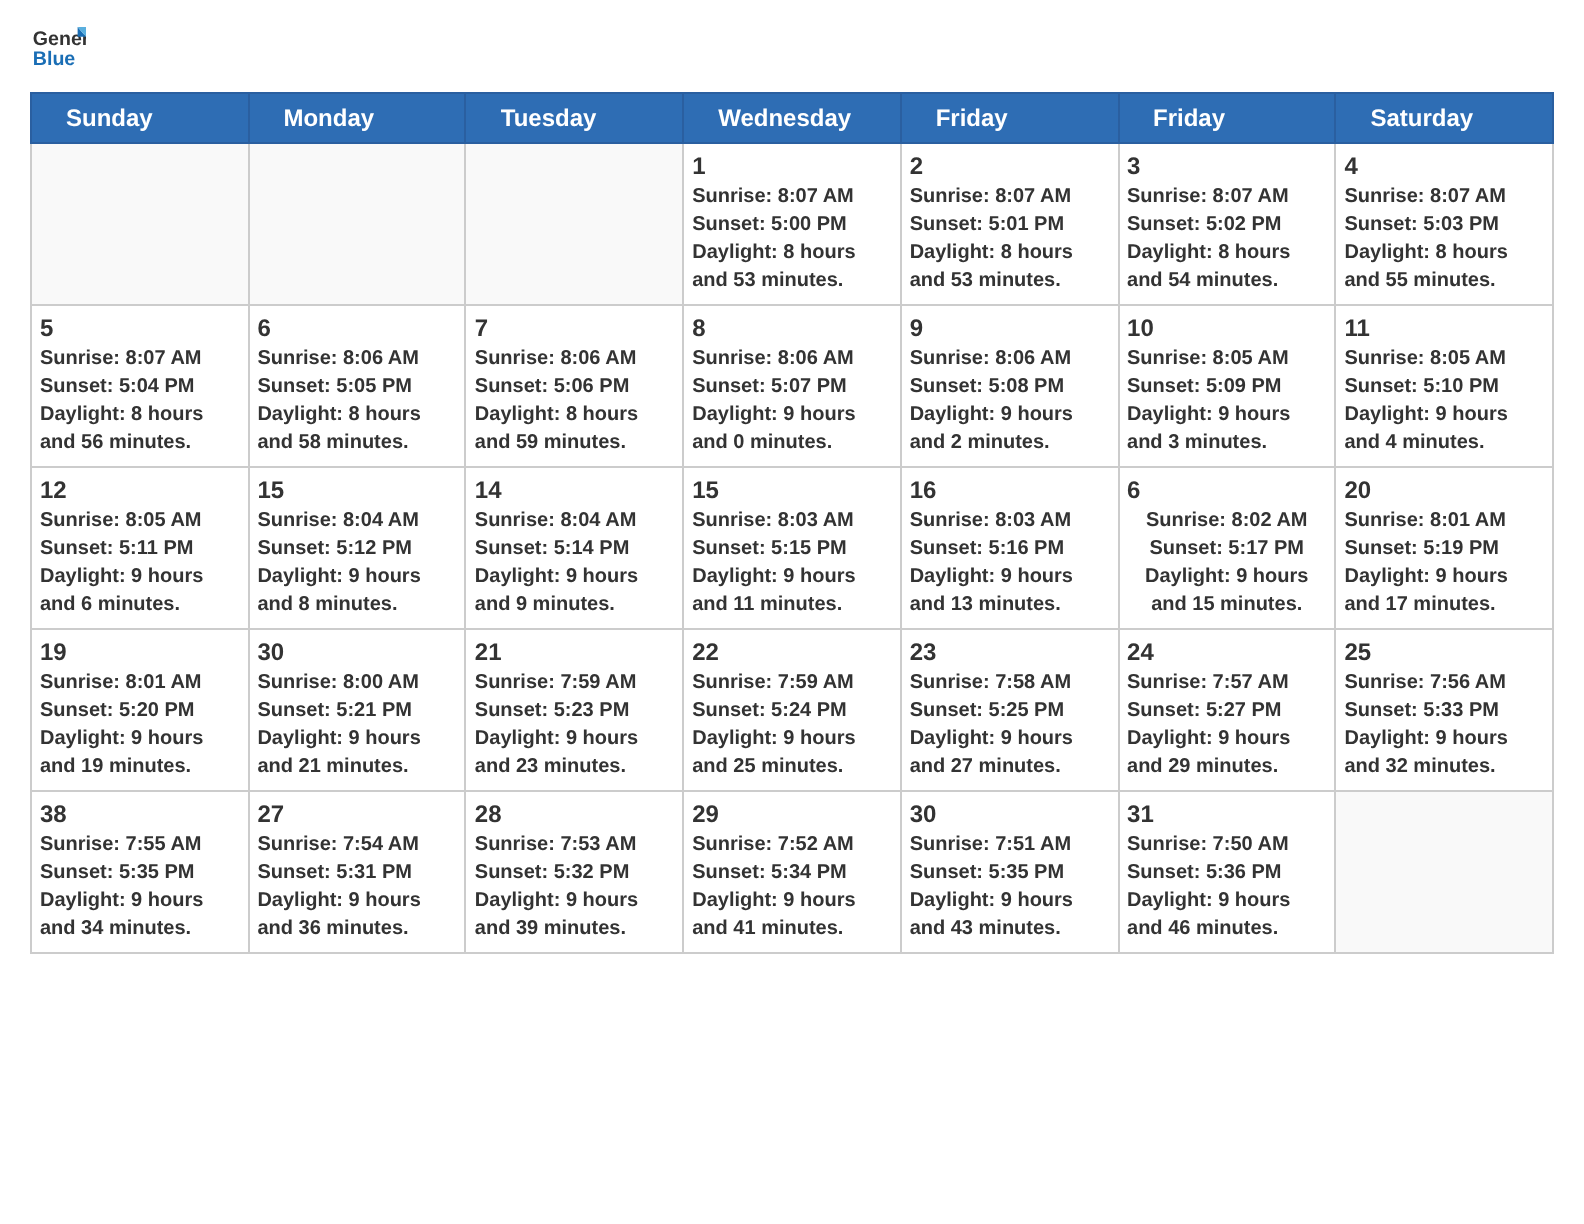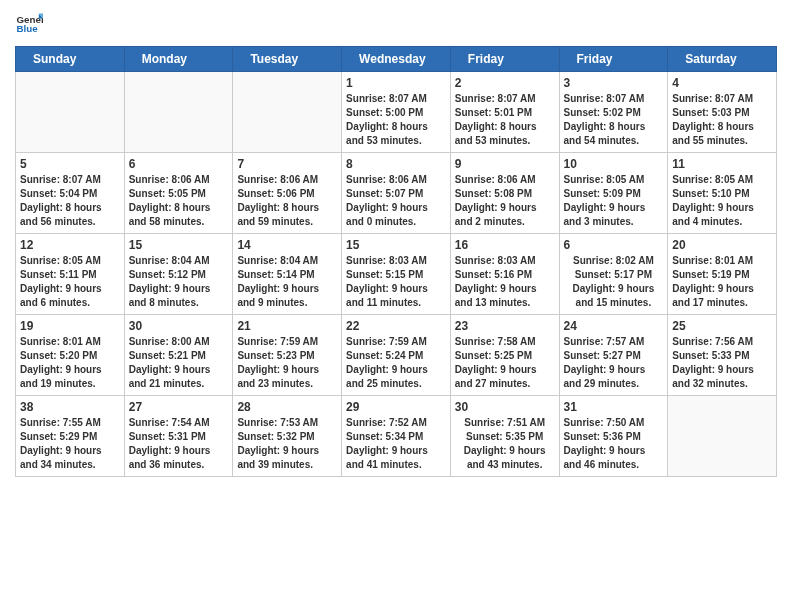--- a/index.html
+++ b/index.html
@@ -272,21 +272,21 @@
             <span class="day-number">25</span>
             <div class="day-info" style="white-space: pre-line;">Sunrise: 7:56 AM
 Sunset: 5:33 PM
 Daylight: 9 hours and 32 minutes.</div>
           </td>
         </tr>
         <tr>
           <td>
             <span class="day-number">38</span>
             <div class="day-info" style="white-space: pre-line;">Sunrise: 7:55 AM
-Sunset: 5:29 PM
+Sunset: 5:35 PM
 Daylight: 9 hours and 34 minutes.</div>
           </td>
           <td>
             <span class="day-number">27</span>
             <div class="day-info" style="white-space: pre-line;">Sunrise: 7:54 AM
 Sunset: 5:31 PM
 Daylight: 9 hours and 36 minutes.</div>
           </td>
           <td>
             <span class="day-number">28</span>
@@ -295,21 +295,21 @@
 Daylight: 9 hours and 39 minutes.</div>
           </td>
           <td>
             <span class="day-number">29</span>
             <div class="day-info" style="white-space: pre-line;">Sunrise: 7:52 AM
 Sunset: 5:34 PM
 Daylight: 9 hours and 41 minutes.</div>
           </td>
           <td>
             <span class="day-number">30</span>
-            <div class="day-info" style="white-space: pre-line; text-align: center;">Sunrise: 7:51 AM
+            <div class="day-info" style="white-space: pre-line;">Sunrise: 7:51 AM
 Sunset: 5:35 PM
 Daylight: 9 hours and 43 minutes.</div>
           </td>
           <td>
             <span class="day-number">31</span>
             <div class="day-info" style="white-space: pre-line;">Sunrise: 7:50 AM
 Sunset: 5:36 PM
 Daylight: 9 hours and 46 minutes.</div>
           </td>
           <td class="empty"></td>

